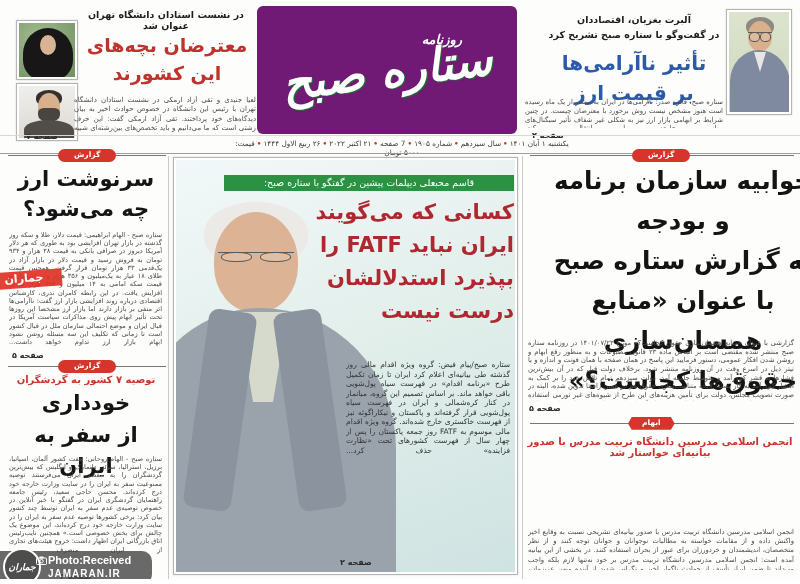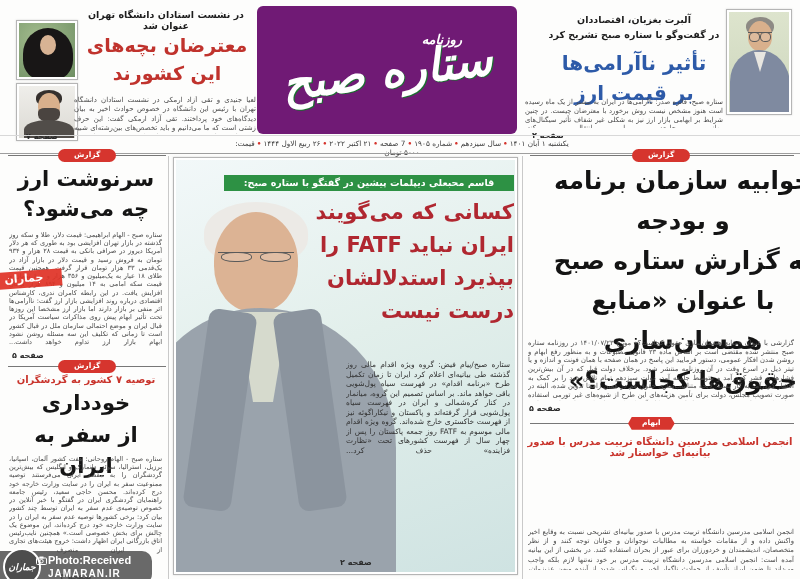--- a/index.html
+++ b/index.html
@@ -158,21 +158,21 @@
       <div class="hair" style="left:28px;top:42px;width:104px;height:62px;background:#eceae6;"></div>
       <div class="head" style="left:38px;top:52px;width:84px;height:100px;background:#dcb394;"></div>
       <div class="glasses" style="left:42px;top:92px;width:76px;"></div>
       <div class="torso" style="left:-40px;top:148px;width:260px;height:270px;background:#9aa3ac;"></div>
       <div class="abs" style="left:62px;top:152px;width:50px;height:90px;background:#d6dacd;clip-path:polygon(0 0,100% 0,70% 100%,30% 100%);"></div>
       <div class="abs" style="left:20px;top:150px;width:48px;height:200px;background:#8b949e;transform:rotate(8deg);border-radius:10px;"></div>
       <div class="abs" style="left:110px;top:150px;width:48px;height:200px;background:#8b949e;transform:rotate(-8deg);border-radius:10px;"></div>
     </div>
   </div>
   <div class="abs" style="left:224px;top:175px;width:290px;height:16px;background:#2d9144;z-index:2;">
-    <div style="color:#fff;font-size:9.5px;font-weight:bold;text-align:center;line-height:16px;">قاسم محبعلی دیپلمات پیشین در گفتگو با ستاره صبح:</div>
+    <div style="color:#fff;font-size:9.5px;font-weight:normal;text-align:center;line-height:16px;">قاسم محبعلی دیپلمات پیشین در گفتگو با ستاره صبح:</div>
   </div>
   <div class="abs hl pre" style="left:288px;top:196px;width:226px;font-size:21px;line-height:1.57;color:#b02730;text-align:right;z-index:2;">کسانی که می‌گویند
 ایران نباید FATF را
 بپذیرد استدلالشان
 درست نیست</div>
   <div class="abs just" style="left:346px;top:360px;width:164px;height:178px;overflow:hidden;font-size:7.5px;line-height:1.27;color:#333;z-index:2;">ستاره صبح/پیام فیض: گروه ویژه اقدام مالی روز گذشته طی بیانیه‌ای اعلام کرد ایران تا زمان تکمیل طرح «برنامه اقدام» در فهرست سیاه پول‌شویی باقی خواهد ماند. بر اساس تصمیم این گروه، میانمار در کنار کره‌شمالی و ایران در فهرست سیاه پول‌شویی قرار گرفته‌اند و پاکستان و نیکاراگوئه نیز از فهرست خاکستری خارج شده‌اند. گروه ویژه اقدام مالی موسوم به FATF روز جمعه پاکستان را پس از چهار سال از فهرست کشورهای تحت «نظارت فزاینده» حذف کرد...</div>
   <div class="pageref" style="left:340px;top:558px;z-index:2;">صفحه ۲</div>
 
   <div class="hline" style="left:530px;top:155px;width:264px;background:#777;"></div>
   <div class="badge" style="left:632px;top:149px;">گزارش</div>

